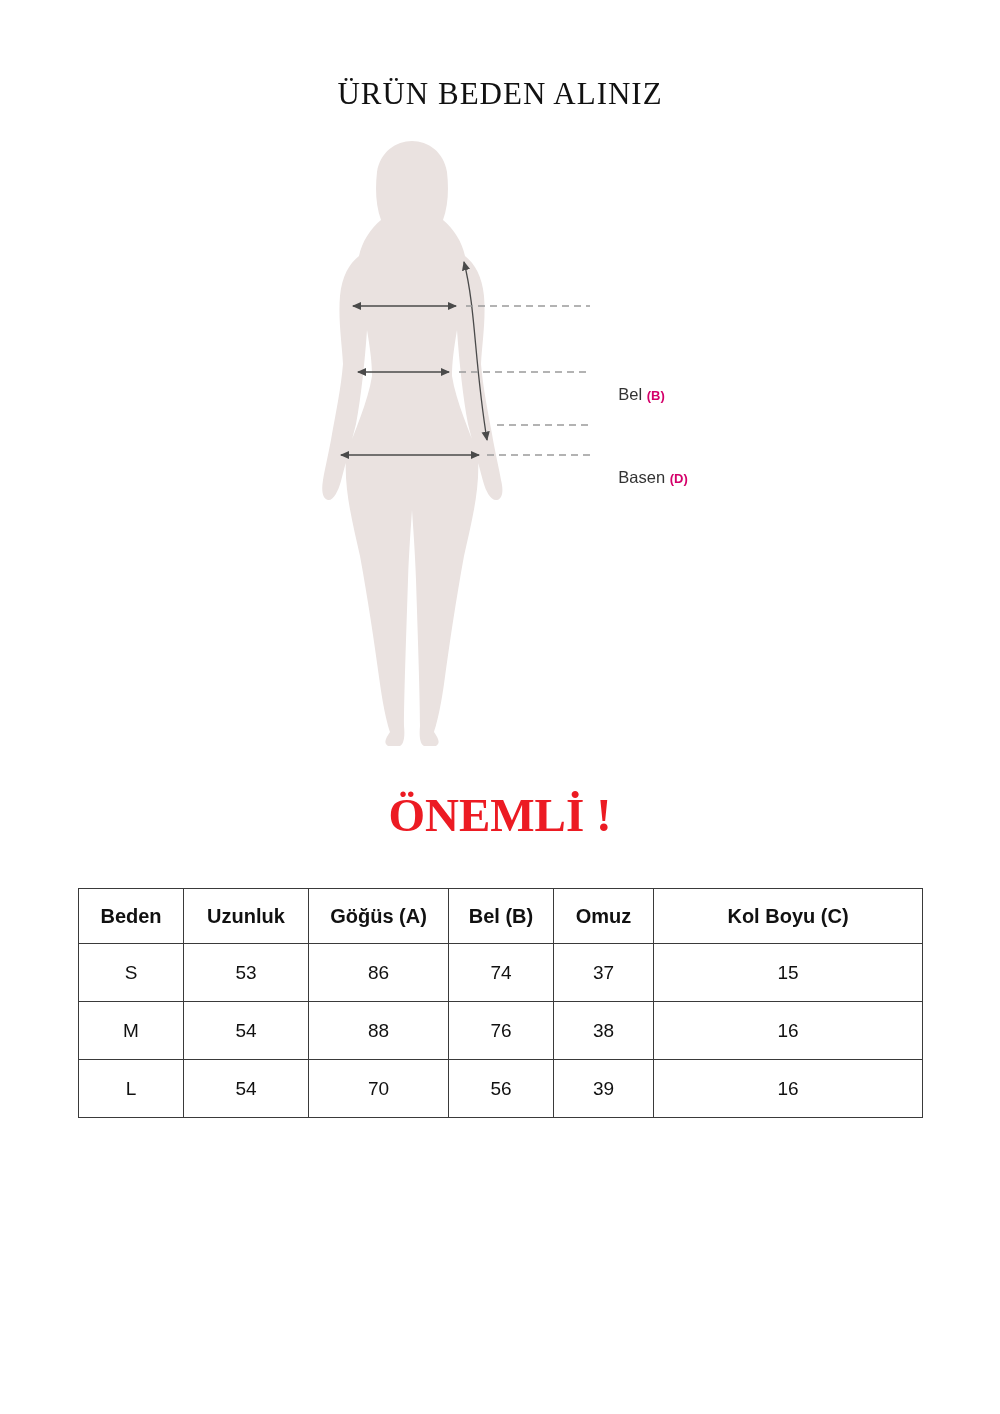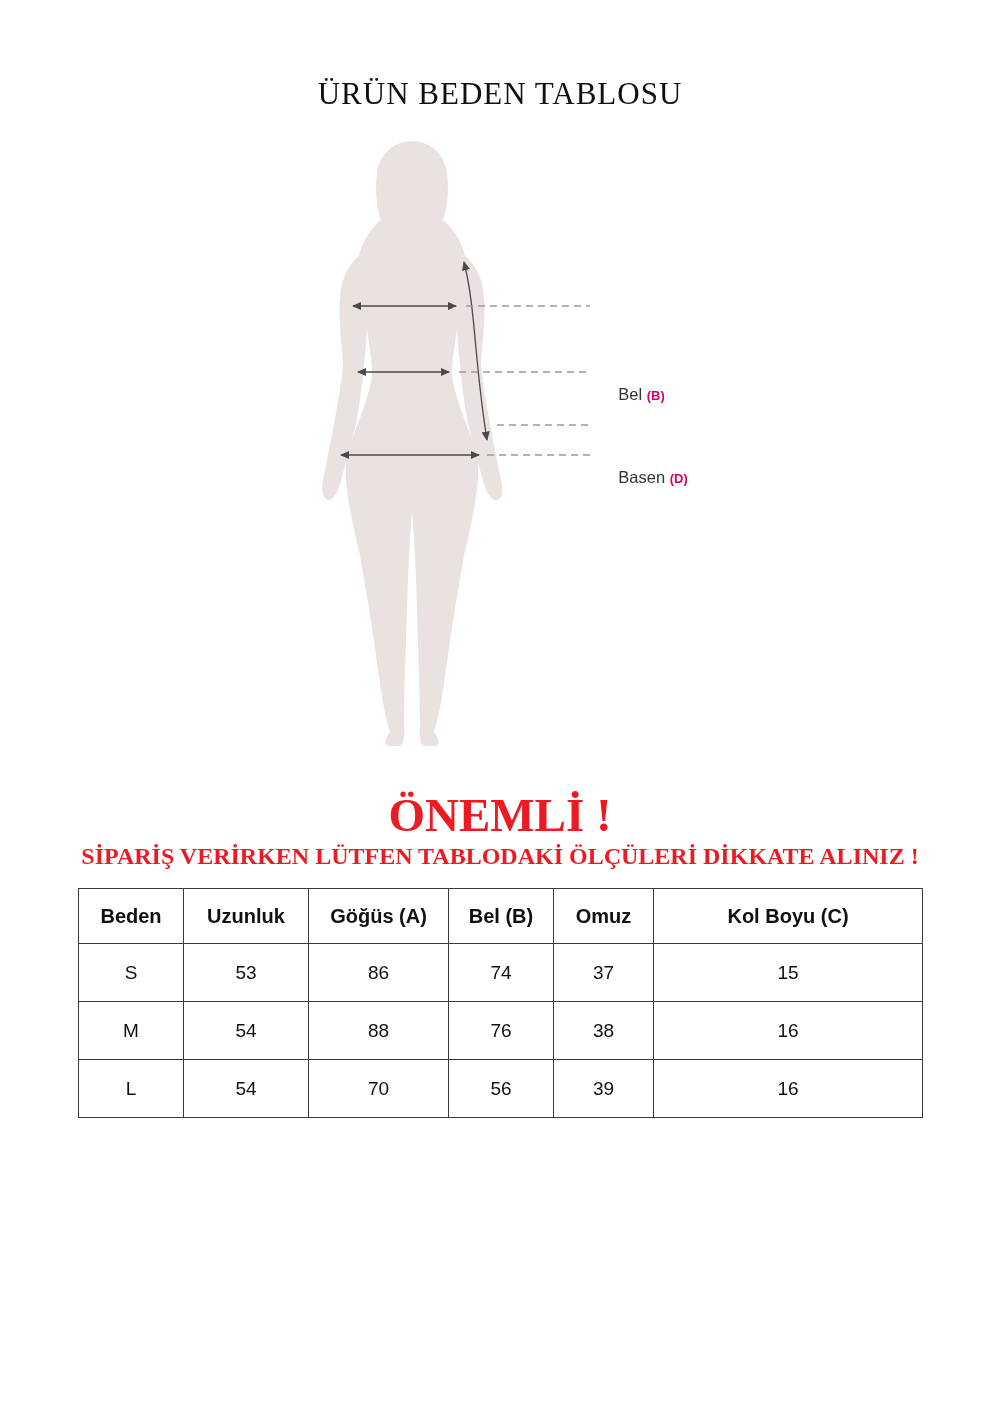--- a/index.html
+++ b/index.html
@@ -93,21 +93,21 @@
     height: 55px;
     font-size: 19px;
     font-weight: 400;
   }
 </style>
 </head>
 <body>
 
 <div class="page">
 
-  <h1 class="page-title">ÜRÜN BEDEN TABLOSU</h1>
+  <h1 class="page-title">ÜRÜN BEDEN ALINIZ</h1>
 
   <svg class="diagram-svg" viewBox="0 0 1000 1414" xmlns="http://www.w3.org/2000/svg">
     <defs>
       <marker id="arrow" viewBox="0 0 10 10" refX="8" refY="5" markerWidth="8" markerHeight="8" orient="auto-start-reverse">
         <path d="M 0 1 L 9 5 L 0 9 z" fill="#4a4a4a"></path>
       </marker>
     </defs>
 
     <path fill="#eae2e0" d="M 412 141
          C 428 141 444 152 447 172
@@ -165,21 +165,20 @@
   </svg>
 
   <div class="measure-label" style="top: 361px;">
     <span>Bel </span><span class="code">(B)</span>
   </div>
   <div class="measure-label" style="top: 444px;">
     <span>Basen </span><span class="code">(D)</span>
   </div>
 
   <h2 class="important-heading">ÖNEMLİ !</h2>
-  <h3 class="warning-subtitle">SİPARİŞ VERİRKEN LÜTFEN TABLODAKİ ÖLÇÜLERİ DİKKATE ALINIZ !</h3>
 
   <table class="size-table">
     <colgroup>
       <col style="width:105px">
       <col style="width:125px">
       <col style="width:140px">
       <col style="width:105px">
       <col style="width:100px">
       <col style="width:269px">
     </colgroup>

